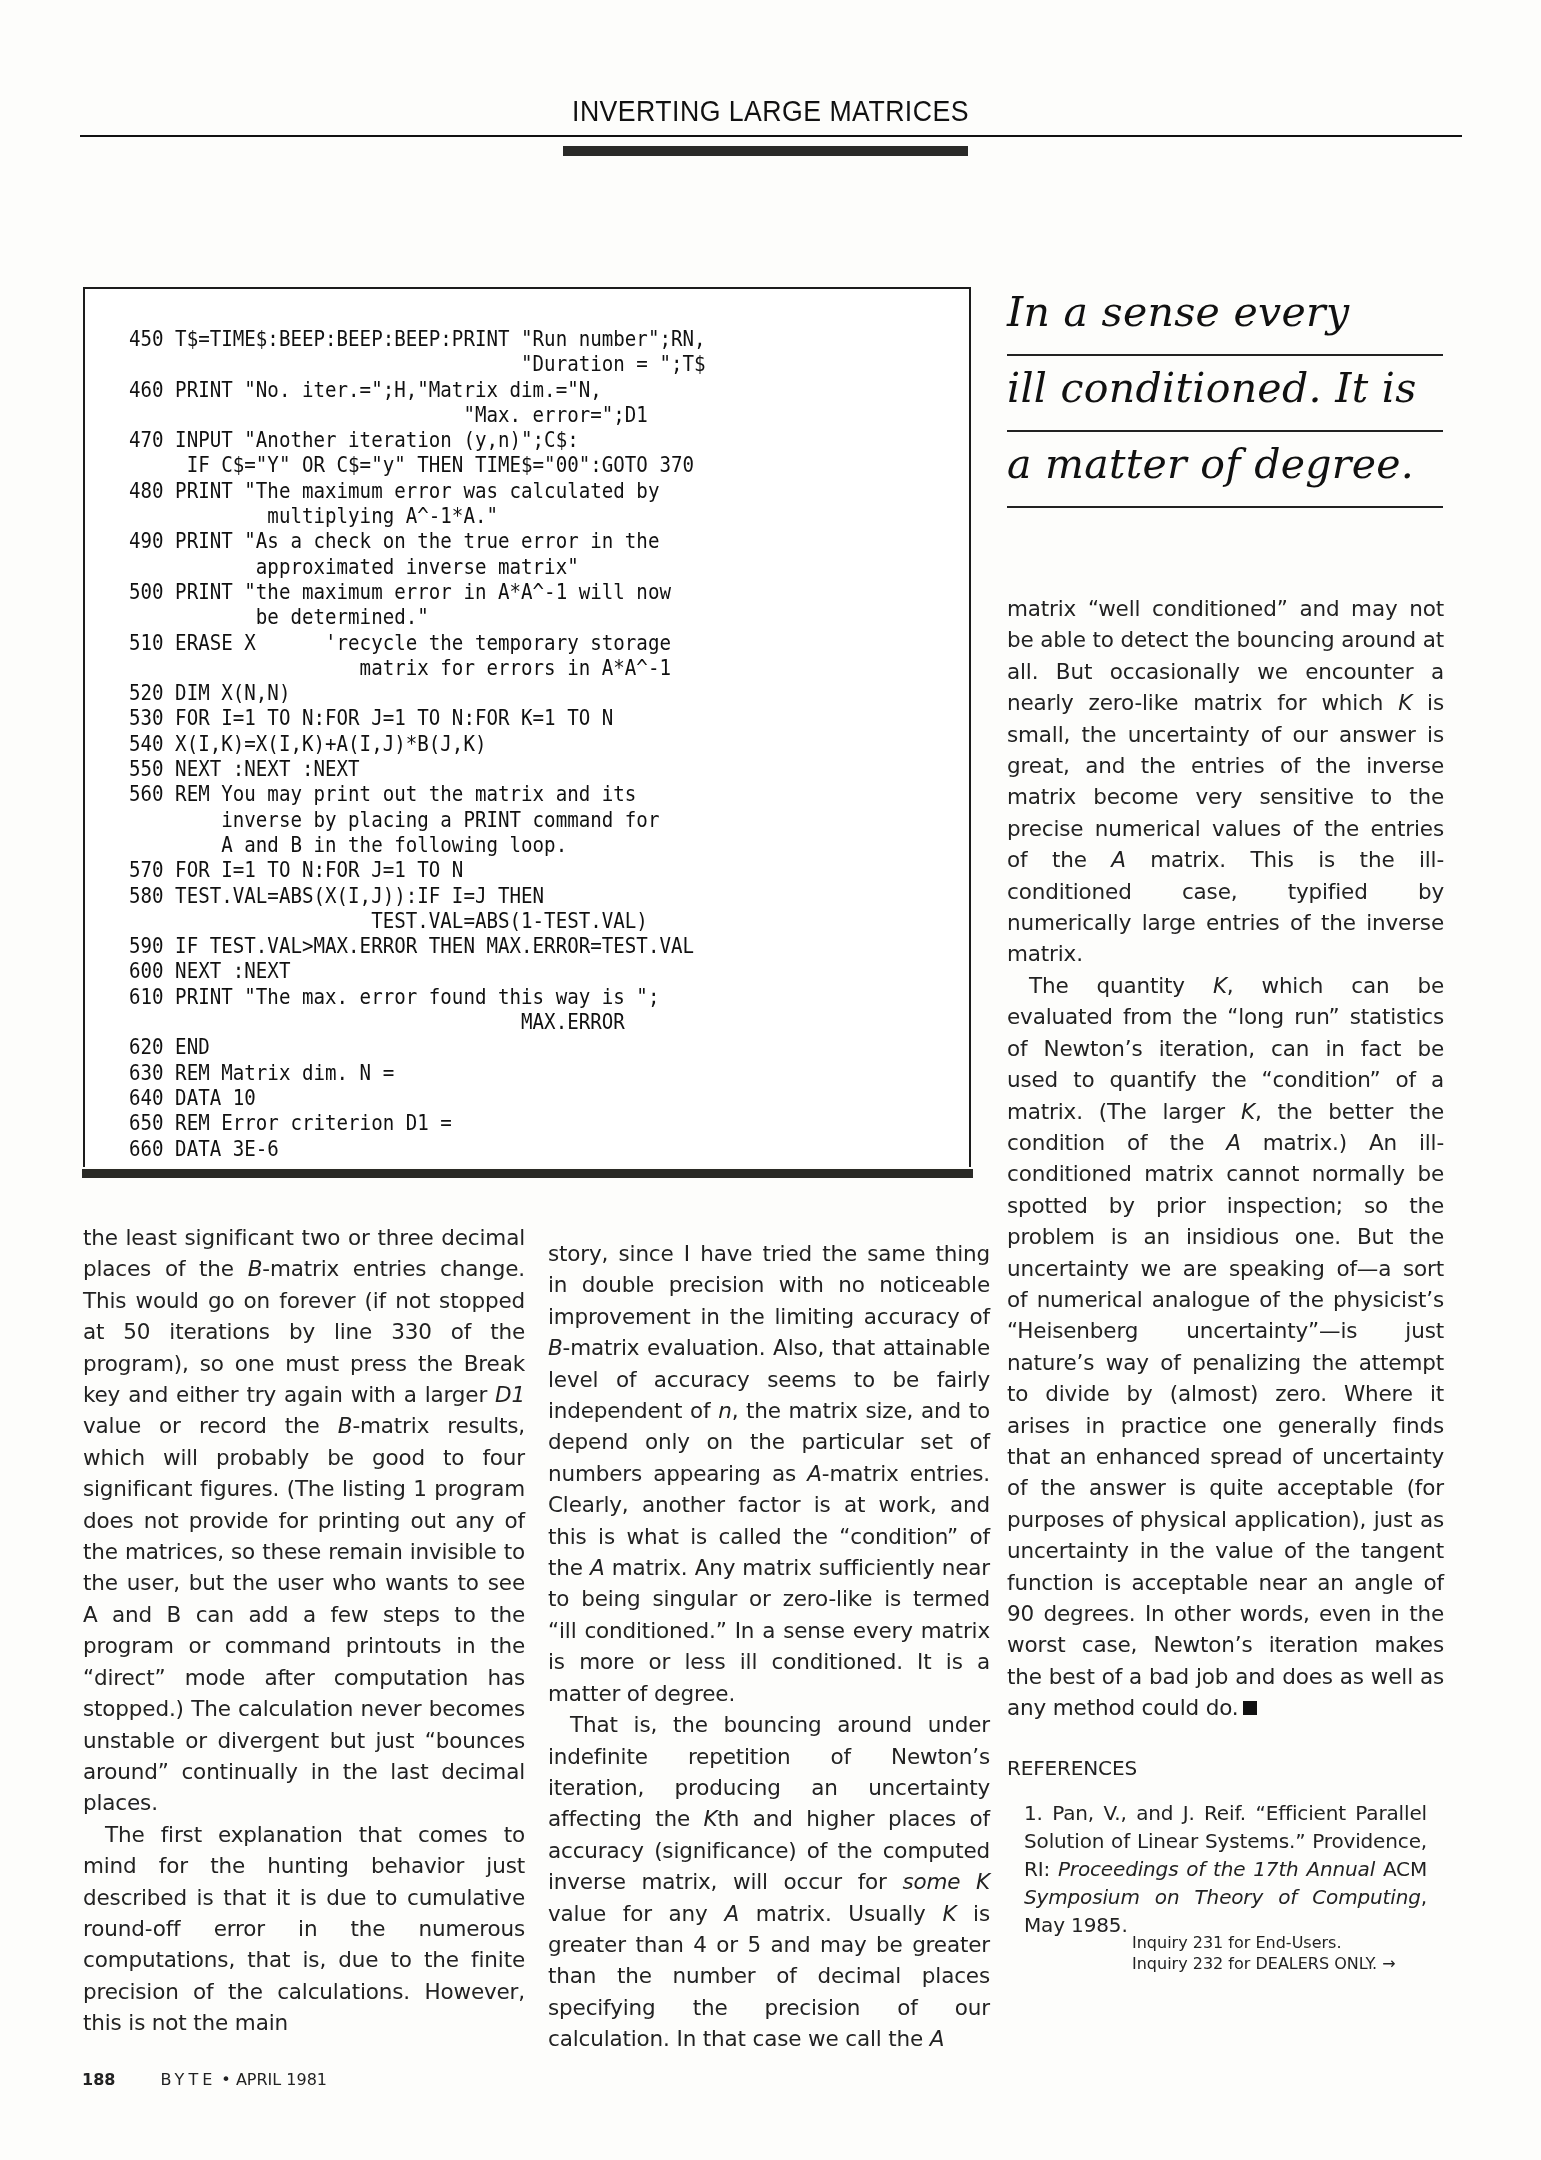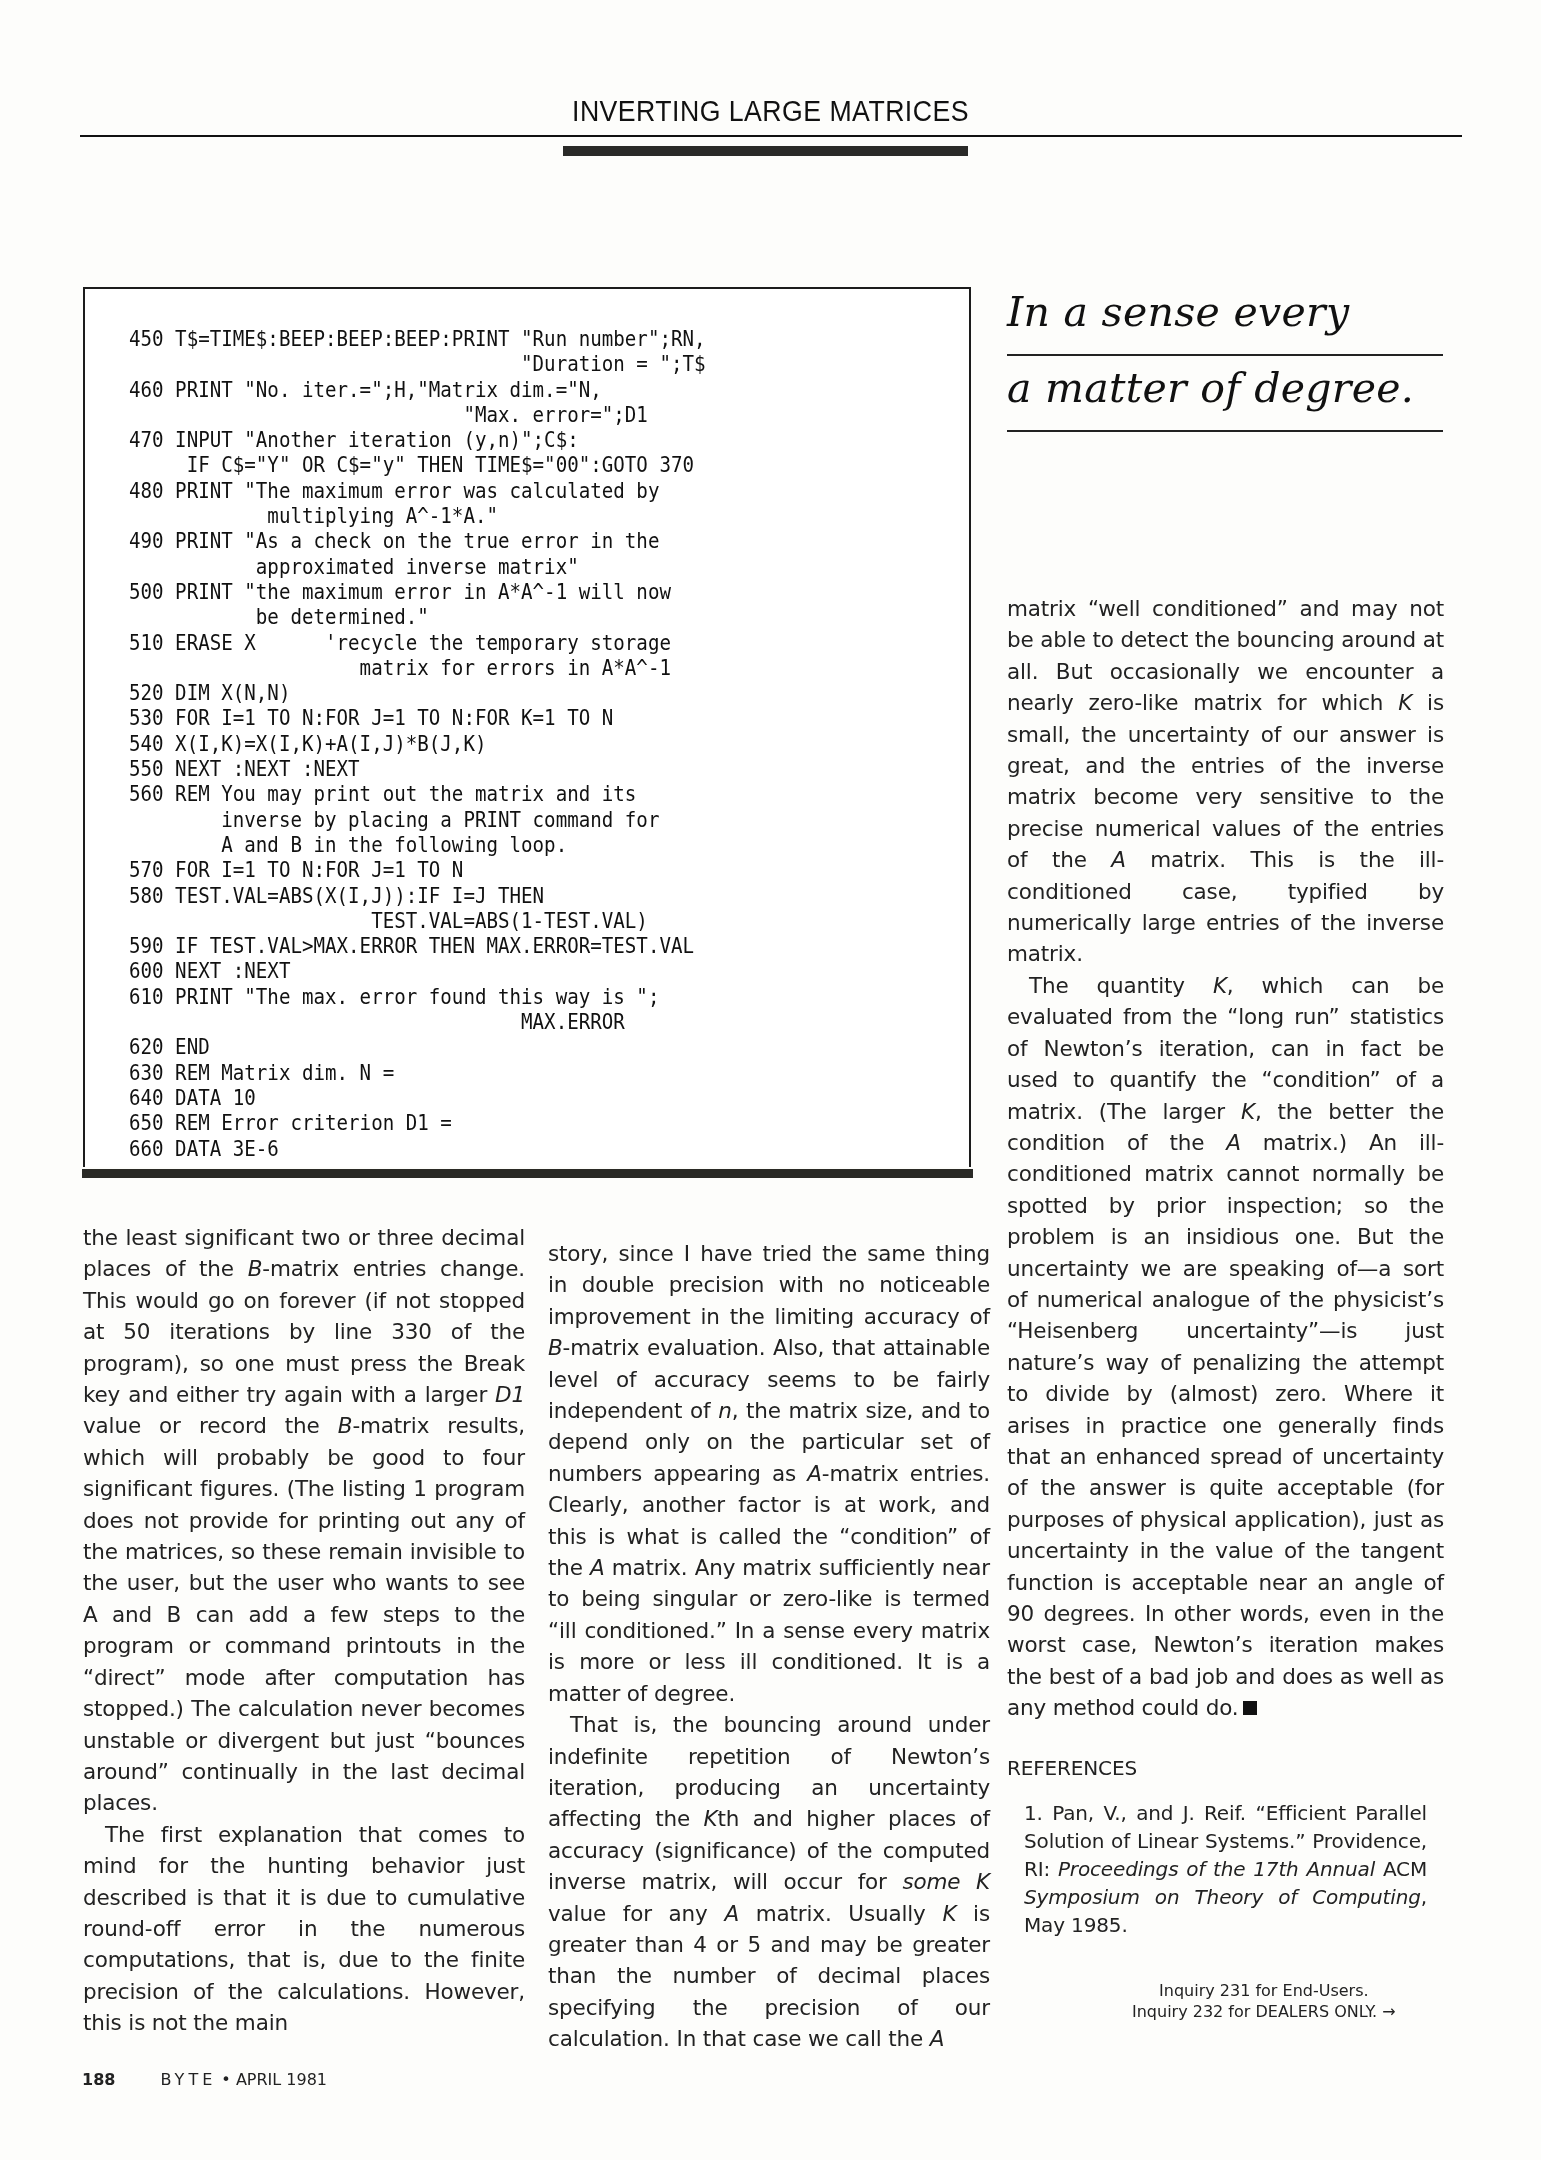--- a/index.html
+++ b/index.html
@@ -46,21 +46,21 @@
     font-size: 20px; line-height: 28px; text-align: justify; color: #222;
   }
   .refs p { margin: 17px; }
   .end-mark { display: inline-block; width: 14px; height: 14px; background: #111; vertical-align: baseline; margin-left: 4px; }
   .folio {
     position: absolute; left: 82px; top: 2070px; font-family: "DejaVu Sans", sans-serif; font-size: 16px; color: #222;
   }
   .folio .pg { font-weight: bold; margin-right: 40px; }
   .folio .mag { letter-spacing: 4px; }
   .inquiry {
-    position: absolute; left: 1132px; top: 1980px; font-family: "DejaVu Sans", sans-serif; font-size: 16px; line-height: 21px; color: #222; text-align: center;
+    position: absolute; left: 1132px; top: 1932px; font-family: "DejaVu Sans", sans-serif; font-size: 16px; line-height: 21px; color: #222;
   }
   i { font-style: italic; }
 </style>
 </head>
 <body>
 
 <div class="running-head">INVERTING LARGE MATRICES</div>
 <div class="head-rule"></div>
 <div class="head-bar"></div>
 
@@ -96,20 +96,21 @@
 </span><span>620 END
 </span><span>630 REM Matrix dim. N =
 </span><span>640 DATA 10
 </span><span>650 REM Error criterion D1 =
 </span><span>660 DATA 3E-6</span></pre>
 </div>
 <div class="listing-bar"></div>
 
 <div class="pull">
   <div class="pull-line">In a sense every</div>
+  <div class="pull-line">ill conditioned. It is</div>
   <div class="pull-line">a matter of degree.</div>
 </div>
 
 <div class="col col1">
   <p><span>the least significant two or three decimal places of the </span><i>B</i><span>-matrix entries change. This would go on forever (if not stopped at 50 iterations by line 330 of the program), so one must press the Break key and either try again with a larger </span><i>D1</i><span> value or record the </span><i>B</i><span>-matrix results, which will probably be good to four significant figures. (The listing 1 program does not provide for printing out any of the matrices, so these remain invisible to the user, but the user who wants to see A and B can add a few steps to the program or command printouts in the “direct” mode after computation has stopped.) The calculation never becomes unstable or divergent but just “bounces around” continually in the last decimal places.</span></p>
   <p class="indent">The first explanation that comes to mind for the hunting behavior just described is that it is due to cumulative round-off error in the numerous computations, that is, due to the finite precision of the calculations. However, this is not the main</p>
 </div>
 
 <div class="col col2">
   <p><span>story, since I have tried the same thing in double precision with no noticeable improvement in the limiting accuracy of </span><i>B</i><span>-matrix evaluation. Also, that attainable level of accuracy seems to be fairly independent of </span><i>n</i><span>, the matrix size, and to depend only on the particular set of numbers appearing as </span><i>A</i><span>-matrix entries. Clearly, another factor is at work, and this is what is called the “condition” of the </span><i>A</i><span> matrix. Any matrix sufficiently near to being singular or zero-like is termed “ill conditioned.” In a sense every matrix is more or less ill conditioned. It is a matter of degree.</span></p>

